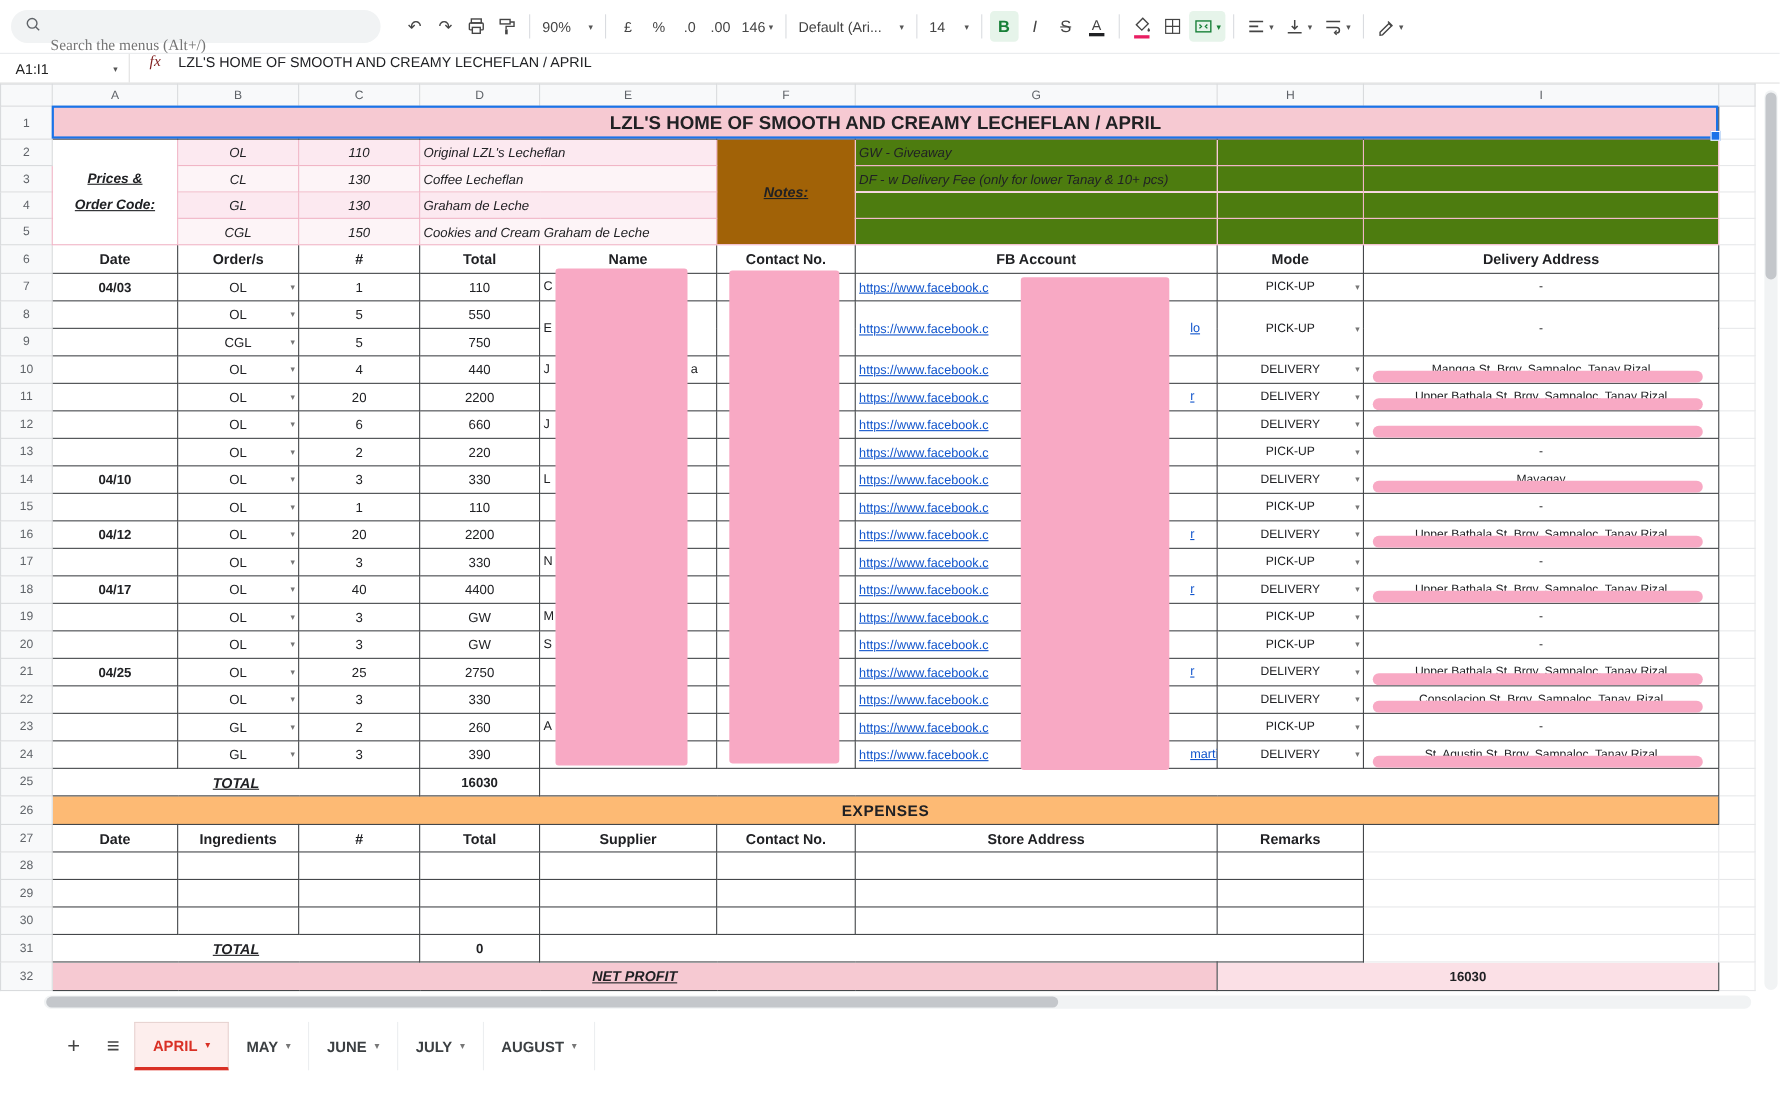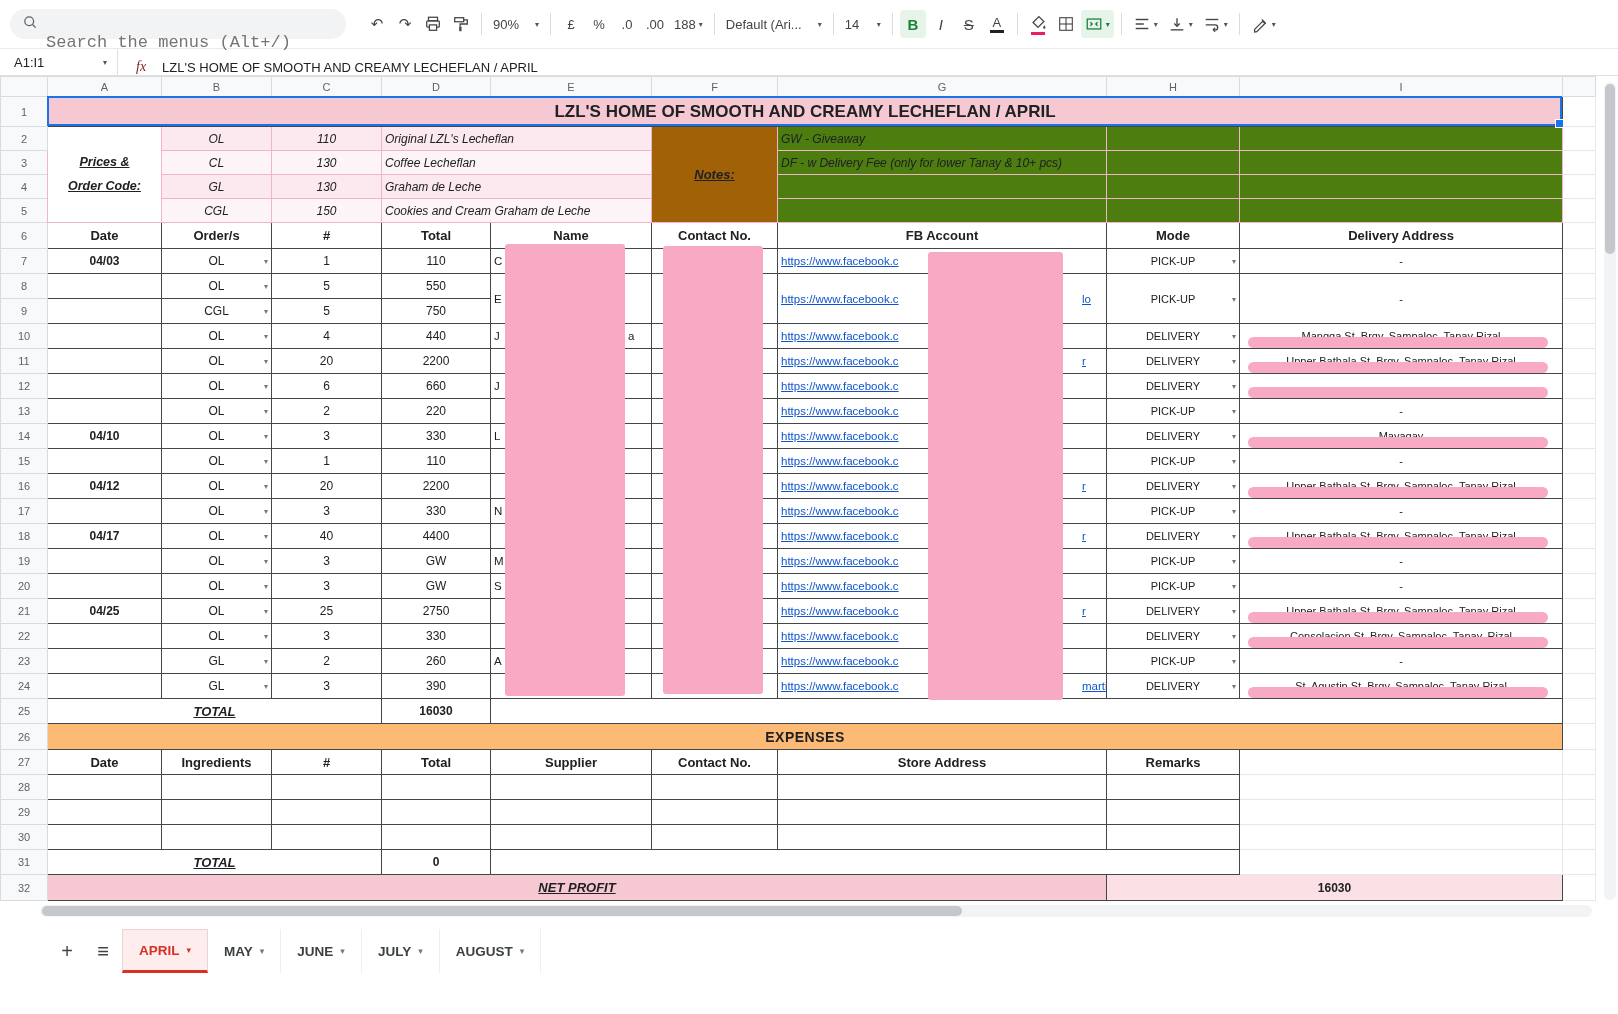--- a/index.html
+++ b/index.html
@@ -4,40 +4,40 @@
 <style>
 *{box-sizing:border-box;margin:0;padding:0;}
 html,body{width:1618px;height:1014px;overflow:hidden;background:#fff;color:#202124;
   font-family:"Liberation Sans","DejaVu Sans",sans-serif;}
 body{position:relative;}
 
 
 .toolbar{height:48px;display:flex;align-items:center;gap:2px;padding:0 10px;background:#fff;}
 .search{width:336px;height:30px;background:#f1f3f4;border-radius:15px;display:flex;align-items:center;
   padding:0 12px;gap:8px;margin-right:16px;flex:none;}
-.search input{border:none;background:transparent;outline:none;font-size:17px;width:100%;color:#3c4043;
-  font-family:Liberation Mono, monospace;margin-top:36px;}
+.search input{border:none;background:transparent;outline:none;font-size:14px;width:100%;color:#3c4043;
+  font-family:Liberation Serif, serif;margin-top:36px;}
 .tbtn{min-width:26px;height:28px;display:flex;align-items:center;justify-content:center;border-radius:4px;
   font-size:13px;color:#444;position:relative;padding:0 4px;gap:3px;flex:none;}
 .tbtn svg{width:18px;height:18px;display:block;}
 .sep{width:1px;height:22px;background:#dadce0;margin:0 5px;flex:none;}
 .dda{font-size:8px;color:#555;}
 .glyph{font-size:15px;color:#444;}
 .bold-on{color:#188038;font-weight:bold;font-size:15px;background:#e6f4ea;border-radius:4px;}
 .ital{font-style:italic;font-size:15px;}
 .strk{text-decoration:line-through;font-size:15px;}
 .colbar{display:flex;flex-direction:column;align-items:center;line-height:1;}
 .colbar .bar{width:14px;height:3px;margin-top:1px;}
 .merge-on{background:#e6f4ea;border-radius:4px;}
 .fontbox{width:104px;justify-content:space-between;align-items:center;}
 .sizebox{width:44px;justify-content:space-between;}
 .zoombox{width:54px;justify-content:space-between;}
 
 
-.fbar{height:28px;display:flex;align-items:flex-end;border-top:1px solid #e8eaed;border-bottom:1px solid #e0e0e0;}
+.fbar{height:28px;display:flex;align-items:flex-start;border-top:1px solid #e8eaed;border-bottom:1px solid #e0e0e0;}
 .namebox{width:118px;height:100%;display:flex;align-items:center;justify-content:space-between;
   padding:0 10px 0 14px;font-size:13px;color:#222;border-right:1px solid #e0e0e0;flex:none;}
 .fx{font-style:italic;font-family:"Liberation Serif","DejaVu Serif",serif;color:#7f1d1d;
   padding:0 16px 0 18px;font-size:14px;flex:none;}
 .fval{font-size:13px;color:#202124;}
 
 
 .gridwrap{position:absolute;top:76px;left:0;width:1595px;}
 table{border-collapse:collapse;table-layout:fixed;width:1595px;}
 th,td{overflow:hidden;white-space:nowrap;font-size:12px;padding:0 3px;}
@@ -142,21 +142,21 @@
   <div class="tbtn zoombox">
       <span>90%</span>
       <span class="dda">▾</span>
     </div>
   <div class="sep"></div>
   <div class="tbtn">£</div>
   <div class="tbtn">%</div>
   <div class="tbtn">.0</div>
   <div class="tbtn">.00</div>
   <div class="tbtn">
-      <span>188</span>
+      <span>146</span>
       <span class="dda">▾</span>
     </div>
   <div class="sep"></div>
   <div class="tbtn fontbox">
       <span>Default (Ari...</span>
       <span class="dda">▾</span>
     </div>
   <div class="sep"></div>
   <div class="tbtn sizebox">
       <span>14</span>

